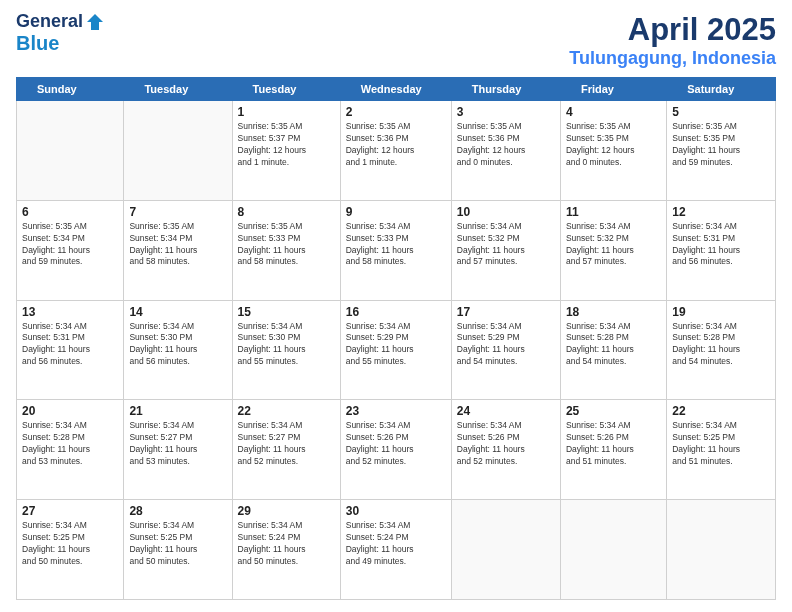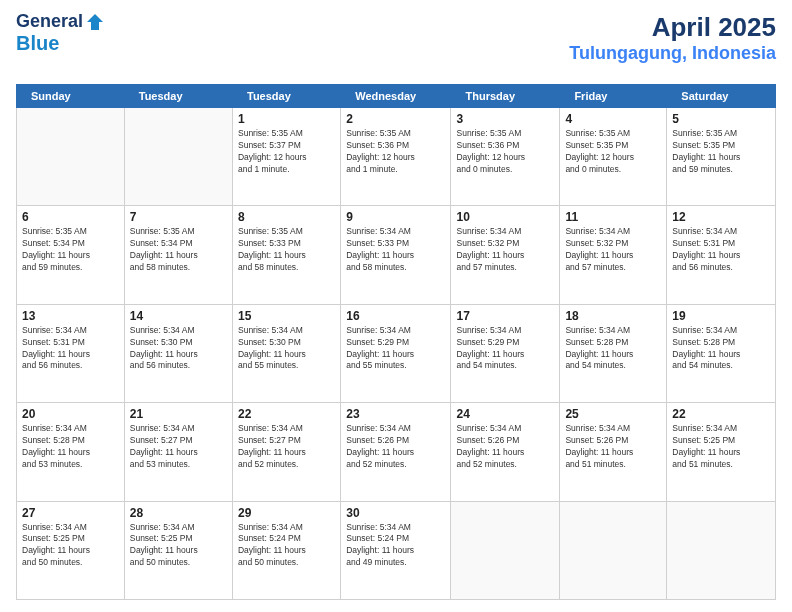--- a/index.html
+++ b/index.html
@@ -14,49 +14,49 @@
       width: 792px;
       height: 612px;
       padding: 12px 16px;
       display: flex;
       flex-direction: column;
     }
     .header {
       display: flex;
       justify-content: space-between;
       align-items: flex-start;
-      margin-bottom: 20px;
+      margin-bottom: 8px;
     }
     .logo {
       display: flex;
       align-items: center;
     }
     .title-block {
       text-align: right;
     }
     .month-title {
-      font-size: 26px;
+      font-size: 31px;
       font-weight: bold;
       color: #1a3a6c;
     }
     .location {
       font-size: 18px;
       color: #3b82f6;
       font-weight: bold;
     }
     .calendar {
       flex: 1;
       border-collapse: collapse;
       width: 100%;
       font-size: 9.5px;
     }
     .calendar thead tr th {
       background: #2a6db5;
       color: #fff;
-      padding: 5px 14px;
+      padding: 5px 20px;
       font-size: 11px;
       font-weight: bold;
       text-align: left;
       border: 1px solid #2a6db5;
     }
     .calendar tbody tr td {
       border: 1px solid #d0d0d0;
       vertical-align: top;
       padding: 4px 5px;
       width: 113px;

